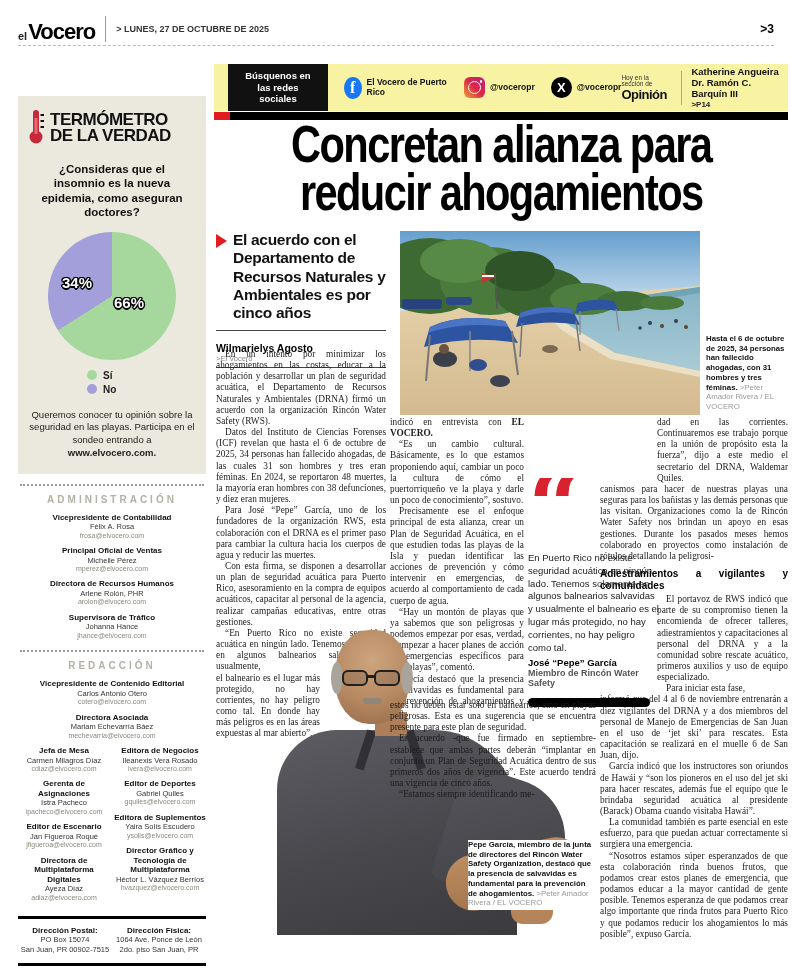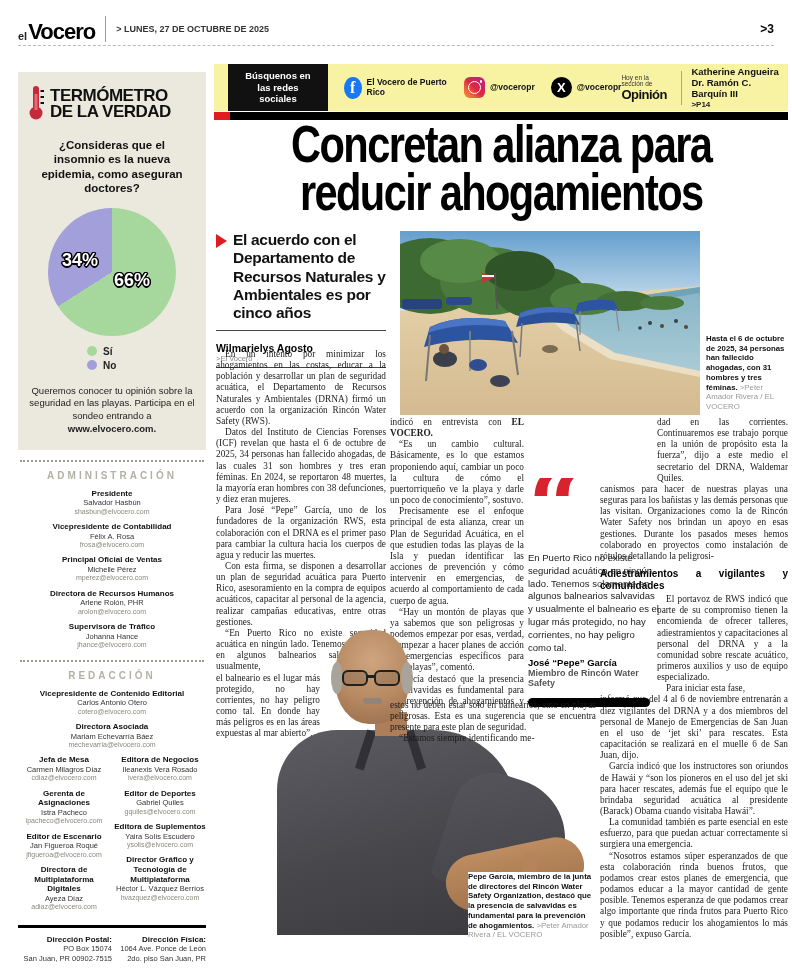--- a/index.html
+++ b/index.html
@@ -10,45 +10,45 @@
   .masthead { position:absolute; left:18px; top:12px; width:756px; height:34px;
     border-bottom:1px dashed #b9b9b9; display:flex; align-items:center; }
   .logo { display:flex; align-items:flex-end; padding-right:10px; border-right:1px solid #999; height:26px; }
   .logo .el { font-family:"Liberation Sans",sans-serif; font-size:11px; font-weight:700; color:#222; margin-right:1px; }
   .logo .name { font-family:"Liberation Sans",sans-serif; font-size:22px; font-weight:900; letter-spacing:-1px; color:#000; line-height:0.9; }
   .mast-date { font-family:"Liberation Sans",sans-serif; font-size:9px; font-weight:700; color:#333; margin-left:10px; }
   .mast-page { margin-left:auto; font-family:"Liberation Sans",sans-serif; font-size:12px; font-weight:900; color:#000; }
 
   
   .sidebar { position:absolute; left:18px; top:72px; width:188px; font-family:"Liberation Sans",sans-serif; }
-  .thermo-box { background:#ebe9dd; padding:12px 10px 14px 10px; }
+  .thermo-box { background:#ebe9dd; padding:12px 10px 14px 10px;margin-top:24px; }
   .thermo-head { display:flex; align-items:center; gap:6px; margin-bottom:14px; }
   .thermo-title { font-size:17px; font-weight:900; letter-spacing:-0.5px; line-height:0.95; color:#111; }
   .q { font-size:11.5px; font-weight:700; text-align:center; color:#111; line-height:1.25; margin:0 4px 12px 4px; }
   .pie-wrap { position:relative; width:128px; height:128px; margin:0 auto 10px auto; }
   .pie { width:128px; height:128px; border-radius:50%;
     background:conic-gradient(from 0deg, #a6d89e 0deg 237.6deg, #a39fdb 237.6deg 360deg); }
-  .pie-label { position:absolute; font-size:18px; font-weight:900; color:#fff;
+  .pie-label { position:absolute; font-size:15px; font-weight:900; color:#fff;
     text-shadow:-1.5px 0 #000, 1.5px 0 #000, 0 -1.5px #000, 0 1.5px #000, -1px -1px #000, 1px 1px #000, -1px 1px #000, 1px -1px #000; }
   .pl-34 { left:14px; top:42px; }
   .pl-66 { left:66px; top:62px; }
   .legend { width:50px; margin:0 auto 14px auto; }
   .legend-row { display:flex; align-items:center; gap:6px; font-size:10px; font-weight:700; color:#222; margin-bottom:3px; }
   .dot { width:10px; height:10px; border-radius:50%; }
   .note { font-size:9.5px; color:#222; text-align:center; line-height:1.35; }
   .note b { font-weight:700; }
   .dotted { border-top:2px dotted #9b9a90; margin:10px 2px 8px 2px; }
   .sb-heading { text-align:center; font-size:10px; font-weight:700; letter-spacing:3px; color:#b3b1a3; margin-bottom:8px; }
   .staff { text-align:center; margin-bottom:6px; }
   .staff .role { font-size:8px; font-weight:700; color:#111; line-height:1.2; }
   .staff .person { font-size:7.5px; color:#333; line-height:1.25; }
   .staff .mail { font-size:7px; color:#8a887c; line-height:1.2; }
   .red-grid { display:grid; grid-template-columns:1fr 1fr; column-gap:4px; }
   .black-rule { border-top:3px solid #000; margin:8px 0 7px 0; }
-  .addr-grid { display:grid; grid-template-columns:1fr 1fr; text-align:right; }
+  .addr-grid { display:grid; grid-template-columns:1fr 1fr; text-align:center; }
   .addr-label { font-size:8px; font-weight:700; color:#111; }
   .addr-line { font-size:7.5px; color:#333; line-height:1.3; }
 
   
   .social { position:absolute; left:214px; top:64px; width:574px; height:47px; background:#f8f2a3;
     display:flex; align-items:center; font-family:"Liberation Sans",sans-serif; padding:0 8px 0 14px; }
   .promo { background:#111; color:#fff; font-size:9.5px; font-weight:700; text-align:center;
     line-height:1.25; padding:6px 10px; width:118px; }
   .soc-item { display:flex; align-items:center; gap:5px; margin-left:16px; }
   .soc-label { font-size:8.5px; font-weight:700; color:#111; line-height:1.15; }
@@ -100,21 +100,21 @@
   .narrow { margin-left:57px; }
   .subhead2 { font-family:"Liberation Sans",sans-serif; font-size:10px; font-weight:900;
     color:#000; line-height:1.15; margin:6px 0 3px 0; }
 
   
   .photo1 { position:absolute; left:400px; top:231px; width:300px; height:184px; overflow:hidden; }
   .caption { font-family:"Liberation Sans",sans-serif; font-size:7.8px; font-weight:700;
     color:#111; line-height:1.25; }
   .credit { font-weight:400; color:#999; }
   .caption1 { position:absolute; left:706px; top:334px; width:82px; }
-  .caption2 { position:absolute; left:468px; top:872px; width:128px; z-index:7; background:#fff; padding-bottom:2px; }
+  .caption2 { position:absolute; left:468px; top:840px; width:128px; z-index:7; background:#fff; padding-bottom:2px; }
 
   
   .pullquote { position:absolute; left:528px; top:478px; width:132px; font-family:"Liberation Sans",sans-serif; z-index:5; }
   .pq-mark { font-family:"DejaVu Serif",serif; font-size:95px; font-weight:700; color:#d8222e;
     line-height:0.62; height:62px; overflow:hidden; }
   .pq-text { font-size:9.5px; color:#222; line-height:1.35; margin-top:12px; }
   .pq-author { font-size:9.5px; font-weight:900; color:#000; margin-top:2px; }
   .pq-role { font-size:9px; font-weight:700; color:#555; line-height:1.2; }
   .pq-bar { width:122px; height:9px; background:#000; border-radius:5px; margin-top:9px; }
 
@@ -195,25 +195,20 @@
       <div class="note">
         <span>Queremos conocer tu opinión sobre la seguridad en las playas. Participa en el sondeo entrando a</span>
         <b>www.elvocero.com.</b>
       </div>
     </div>
 
     <div class="dotted"></div>
     <div class="sb-heading">ADMINISTRACIÓN</div>
     <div>
 
-        <div class="staff">
-          <div class="role">Presidente</div>
-          <div class="person">Salvador Hasbún</div>
-          <div class="mail">shasbun@elvocero.com</div>
-        </div>
 
         <div class="staff">
           <div class="role">Vicepresidente de Contabilidad</div>
           <div class="person">Félix A. Rosa</div>
           <div class="mail">frosa@elvocero.com</div>
         </div>
 
         <div class="staff">
           <div class="role">Principal Oficial de Ventas</div>
           <div class="person">Michelle Pérez</div>
@@ -491,20 +486,21 @@
     <div class="m-bridge"></div>
     <div class="m-stache"></div>
     <div class="m-arm"></div>
     <div class="m-watch"></div>
     <div class="m-hand"></div>
     <div class="m-thumb"></div>
   </div>
 
   <div class="bodytext col2b">
     <p class="noindent">estos no deben estar solo en balnearios, sino en playas peligrosas. Esta es una sugerencia que se encuentra presente para este plan de seguridad.</p>
+    <p>El acuerdo -que fue firmado en septiembre- establece que ambas partes deberán “implantar en conjunto un Plan de Seguridad Acuática dentro de sus primeros dos años de vigencia”. Este acuerdo tendrá una vigencia de cinco años.</p>
     <p>“Estamos siempre identificando me-</p>
   </div>
 
   <div class="caption caption2">
     <span>Pepe García, miembro de la junta de directores del Rincón Water Safety Organization, destacó que la presencia de salvavidas es fundamental para la prevención de ahogamientos.</span>
     <span class="credit">&gt;Peter Amador Rivera / EL VOCERO</span>
   </div>
 
 </div>
 

